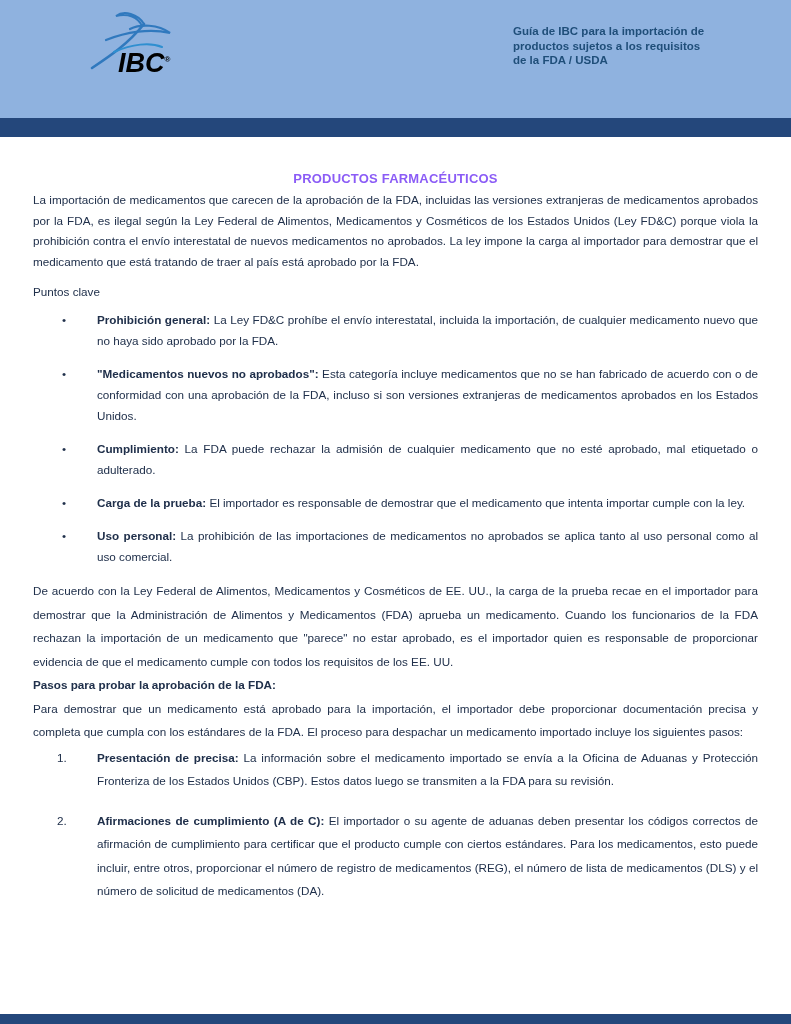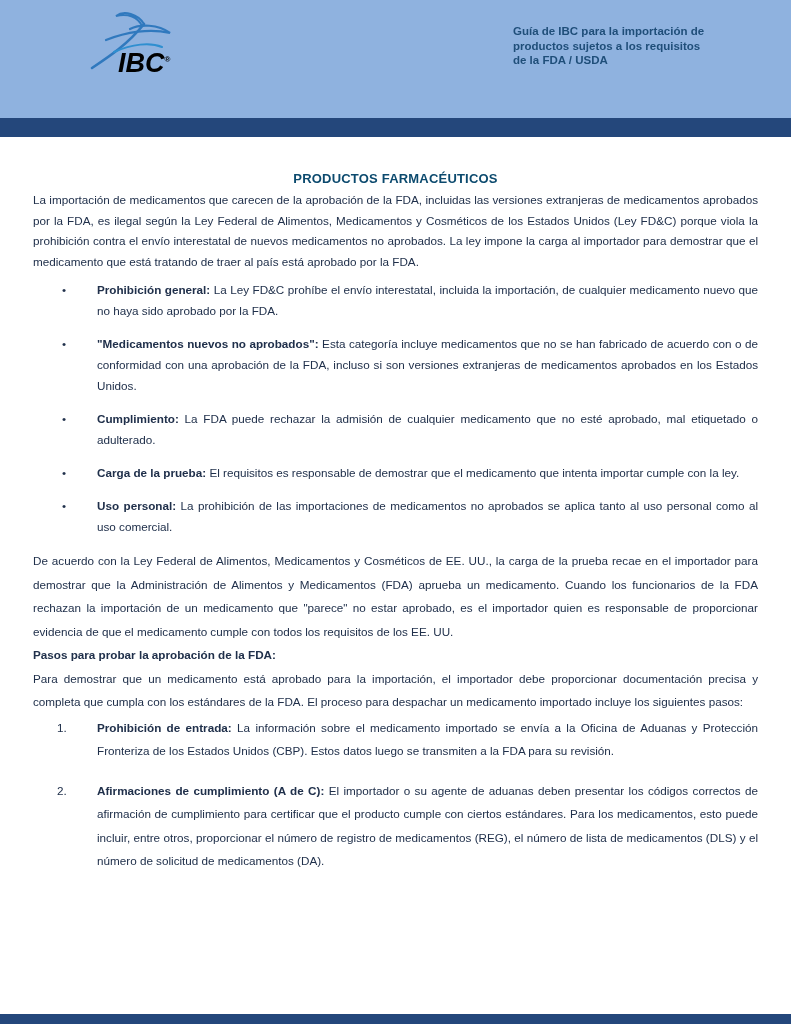--- a/index.html
+++ b/index.html
@@ -21,21 +21,21 @@
   }
   .logo-reg { font-size:8px; vertical-align:super; font-style:normal; }
   .header-title {
     position:absolute; left:513px; top:24px; width:230px;
     font-weight:bold; font-size:11.5px; line-height:14.5px; color:#1f4e79;
   }
   .navy-bar { position:absolute; top:118px; left:0; width:791px; height:19px; background:#24477b; }
   .footer-bar { position:absolute; bottom:0; left:0; width:791px; height:10px; background:#24477b; }
   
   .content { position:absolute; top:137px; left:0; width:791px; padding:34px 33px 0 33px; }
-  .doc-title { text-align:center; font-weight:bold; font-size:13px; color:#0c4a6e; letter-spacing:0.2px; }
+  .doc-title { text-align:center; font-weight:bold; font-size:13px; color:#8b5cf6; letter-spacing:0.2px; }
   .para { font-size:11.7px; }
   .justify { text-align:justify; }
   .intro { margin-top:4px; line-height:20.5px; }
   .kp-label { margin-top:9px; font-size:11.7px; line-height:21px; }
   
   .bullets { list-style:none; margin-top:7px; }
   .bullets li { display:flex; margin-bottom:12px; }
   .bullet-marker { width:64px; flex:0 0 64px; padding-left:29px; font-size:11.7px; line-height:21px; }
   .bullet-body { flex:1; font-size:11.7px; line-height:21px; text-align:justify; }
   .bullet-body strong, .kp-strong { font-weight:bold; }
@@ -74,60 +74,61 @@
   </header>
 
   <div class="navy-bar"></div>
 
   <main class="content">
 
     <h1 class="doc-title">PRODUCTOS FARMACÉUTICOS</h1>
 
     <p class="para intro justify">La importación de medicamentos que carecen de la aprobación de la FDA, incluidas las versiones extranjeras de medicamentos aprobados por la FDA, es ilegal según la Ley Federal de Alimentos, Medicamentos y Cosméticos de los Estados Unidos (Ley FD&amp;C) porque viola la prohibición contra el envío interestatal de nuevos medicamentos no aprobados. La ley impone la carga al importador para demostrar que el medicamento que está tratando de traer al país está aprobado por la FDA.</p>
 
+    <p class="kp-label">Puntos clave</p>
 
     <ul class="bullets">
 
         <li>
           <span class="bullet-marker">•</span>
           <div class="bullet-body"><strong>Prohibición general:</strong> <span>La Ley FD&amp;C prohíbe el envío interestatal, incluida la importación, de cualquier medicamento nuevo que no haya sido aprobado por la FDA.</span></div>
         </li>
 
         <li>
           <span class="bullet-marker">•</span>
           <div class="bullet-body"><strong>"Medicamentos nuevos no aprobados":</strong> <span>Esta categoría incluye medicamentos que no se han fabricado de acuerdo con o de conformidad con una aprobación de la FDA, incluso si son versiones extranjeras de medicamentos aprobados en los Estados Unidos.</span></div>
         </li>
 
         <li>
           <span class="bullet-marker">•</span>
           <div class="bullet-body"><strong>Cumplimiento:</strong> <span>La FDA puede rechazar la admisión de cualquier medicamento que no esté aprobado, mal etiquetado o adulterado.</span></div>
         </li>
 
         <li>
           <span class="bullet-marker">•</span>
-          <div class="bullet-body"><strong>Carga de la prueba:</strong> <span>El requisitos es responsable de demostrar que el medicamento que intenta importar cumple con la ley.</span></div>
+          <div class="bullet-body"><strong>Carga de la prueba:</strong> <span>El importador es responsable de demostrar que el medicamento que intenta importar cumple con la ley.</span></div>
         </li>
 
         <li>
           <span class="bullet-marker">•</span>
           <div class="bullet-body"><strong>Uso personal:</strong> <span>La prohibición de las importaciones de medicamentos no aprobados se aplica tanto al uso personal como al uso comercial.</span></div>
         </li>
       </ul>
 
     <p class="para p15 justify burden">De acuerdo con la Ley Federal de Alimentos, Medicamentos y Cosméticos de EE. UU., la carga de la prueba recae en el importador para demostrar que la Administración de Alimentos y Medicamentos (FDA) aprueba un medicamento. Cuando los funcionarios de la FDA rechazan la importación de un medicamento que "parece" no estar aprobado, es el importador quien es responsable de proporcionar evidencia de que el medicamento cumple con todos los requisitos de los EE. UU.</p>
 
     <p class="steps-heading">Pasos para probar la aprobación de la FDA:</p>
 
     <p class="para steps-intro justify">Para demostrar que un medicamento está aprobado para la importación, el importador debe proporcionar documentación precisa y completa que cumpla con los estándares de la FDA. El proceso para despachar un medicamento importado incluye los siguientes pasos:</p>
 
     <ol class="steps">
 
         <li>
           <span class="step-marker">1.</span>
-          <div class="step-body"><strong>Prohibición de entrada:</strong> <span>La información sobre el medicamento importado se envía a la Oficina de Aduanas y Protección Fronteriza de los Estados Unidos (CBP). Estos datos luego se transmiten a la FDA para su revisión.</span></div>
+          <div class="step-body"><strong>Presentación de precisa:</strong> <span>La información sobre el medicamento importado se envía a la Oficina de Aduanas y Protección Fronteriza de los Estados Unidos (CBP). Estos datos luego se transmiten a la FDA para su revisión.</span></div>
         </li>
 
         <li>
           <span class="step-marker">2.</span>
           <div class="step-body"><strong>Afirmaciones de cumplimiento (A de C):</strong> <span>El importador o su agente de aduanas deben presentar los códigos correctos de afirmación de cumplimiento para certificar que el producto cumple con ciertos estándares. Para los medicamentos, esto puede incluir, entre otros, proporcionar el número de registro de medicamentos (REG), el número de lista de medicamentos (DLS) y el número de solicitud de medicamentos (DA).</span></div>
         </li>
       </ol>
 
   </main>
 

